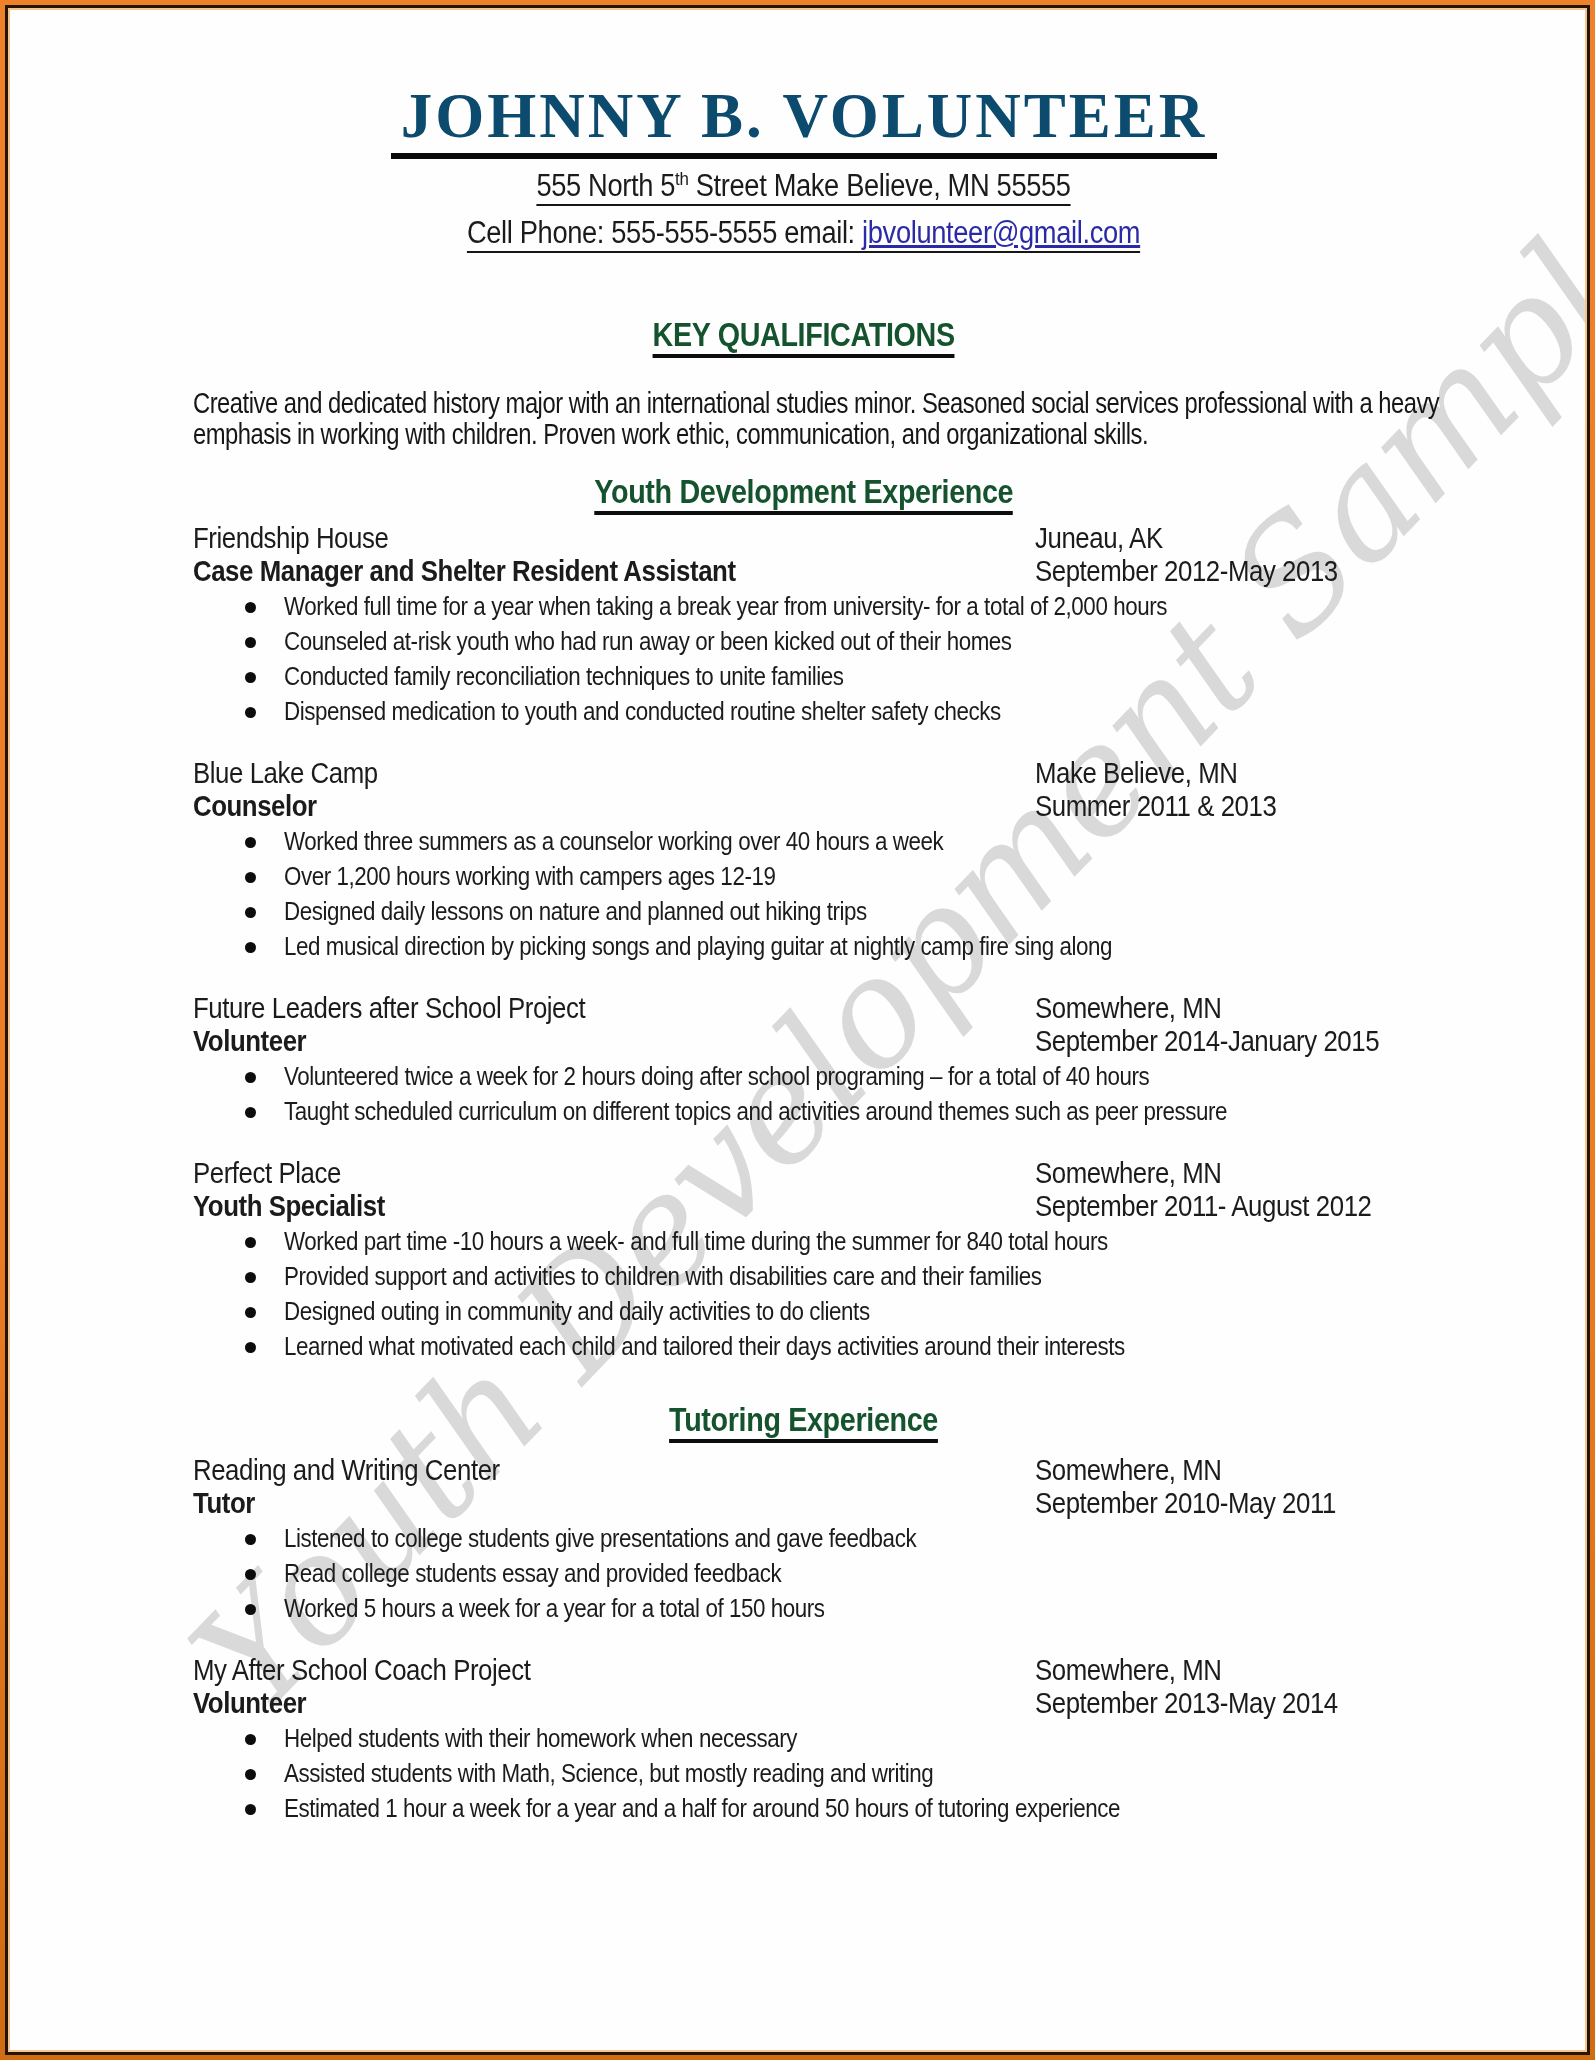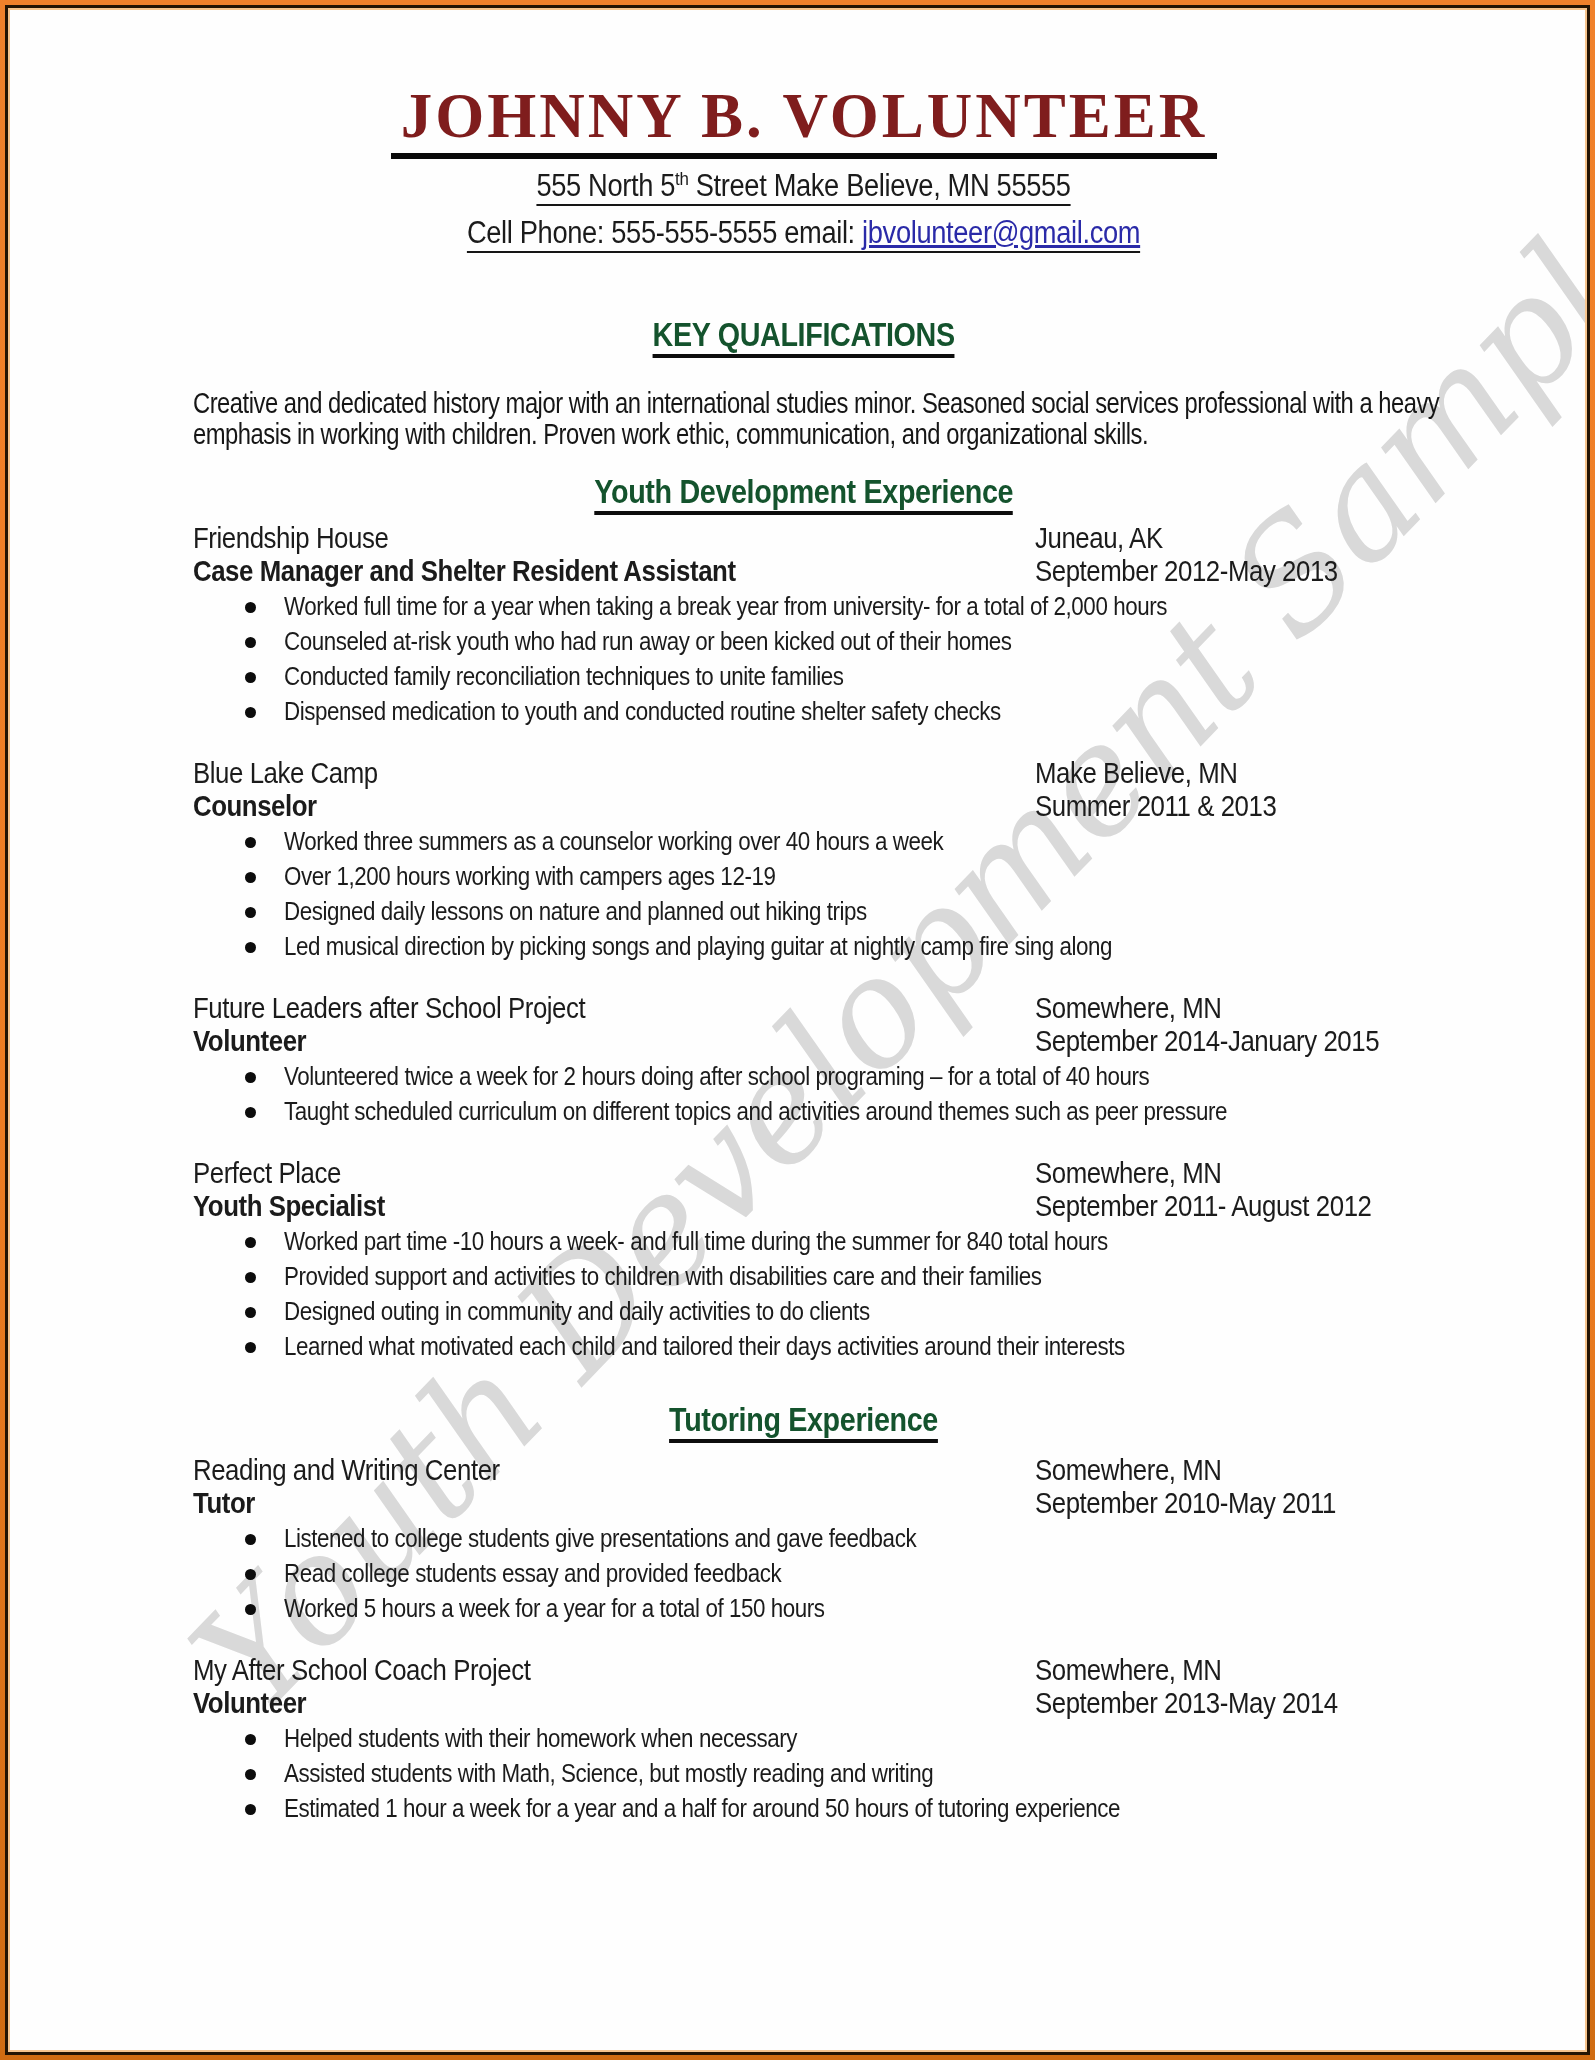--- a/index.html
+++ b/index.html
@@ -24,21 +24,21 @@
     transform:rotate(-46deg); transform-origin:50% 50%;
     z-index:0; pointer-events:none;
   }
 
   .content { position:relative; z-index:1; padding:0 170px 0 183px; }
 
   
   header { text-align:center; padding-top:72px; }
   h1 {
     margin:0; font-family:"Liberation Serif", serif; font-weight:bold;
-    font-size:63px; line-height:1.1; letter-spacing:3px; color:#7f1d1d;
+    font-size:63px; line-height:1.1; letter-spacing:3px; color:#0c4a6e;
   }
   h1 .name-ul { display:inline-block; border-bottom:6px solid #090909; padding:0 10px 2px 10px; }
   .addr-line { margin-top:10px; font-size:31px; line-height:34px; }
   .addr-line .ul-wrap {
     display:inline-block; white-space:nowrap;
     transform:scaleX(0.88); transform-origin:50% 50%;
     border-bottom:2px solid #161616; padding-bottom:1px; letter-spacing:-0.4px;
   }
   sup { font-size:0.62em; vertical-align:super; line-height:0; }
   a.email { color:#2a2aa8; text-decoration:underline; }

